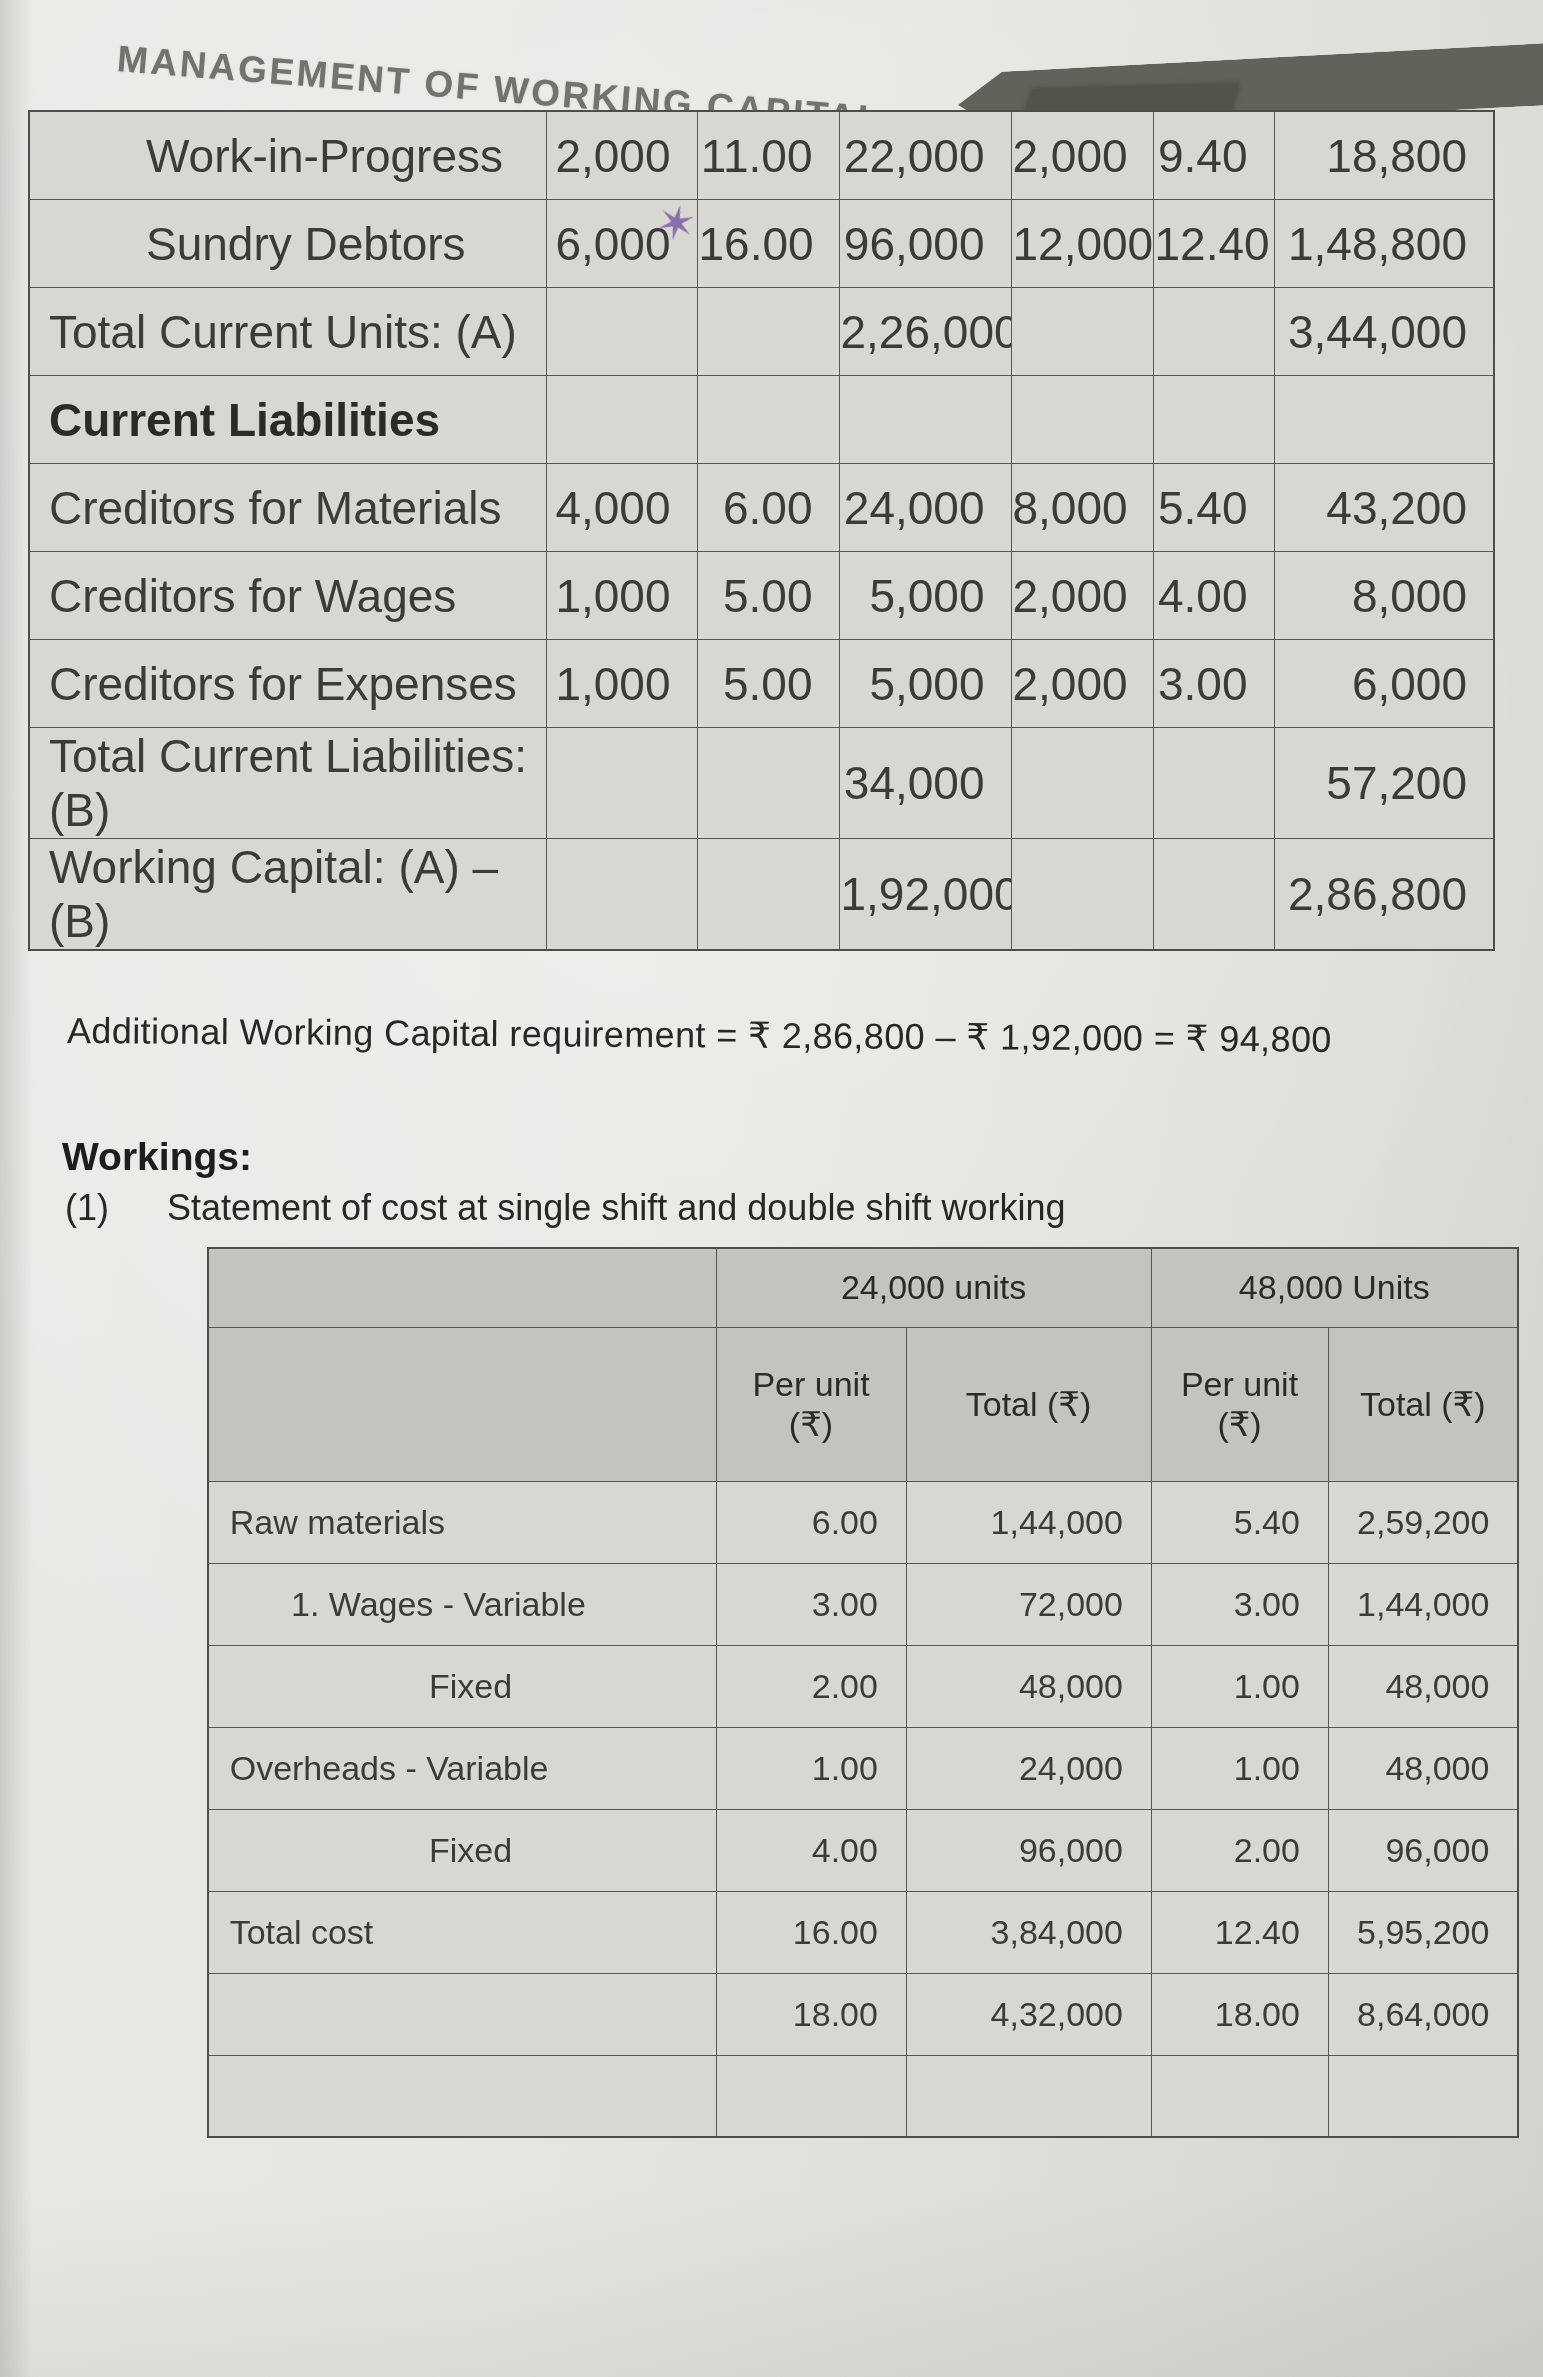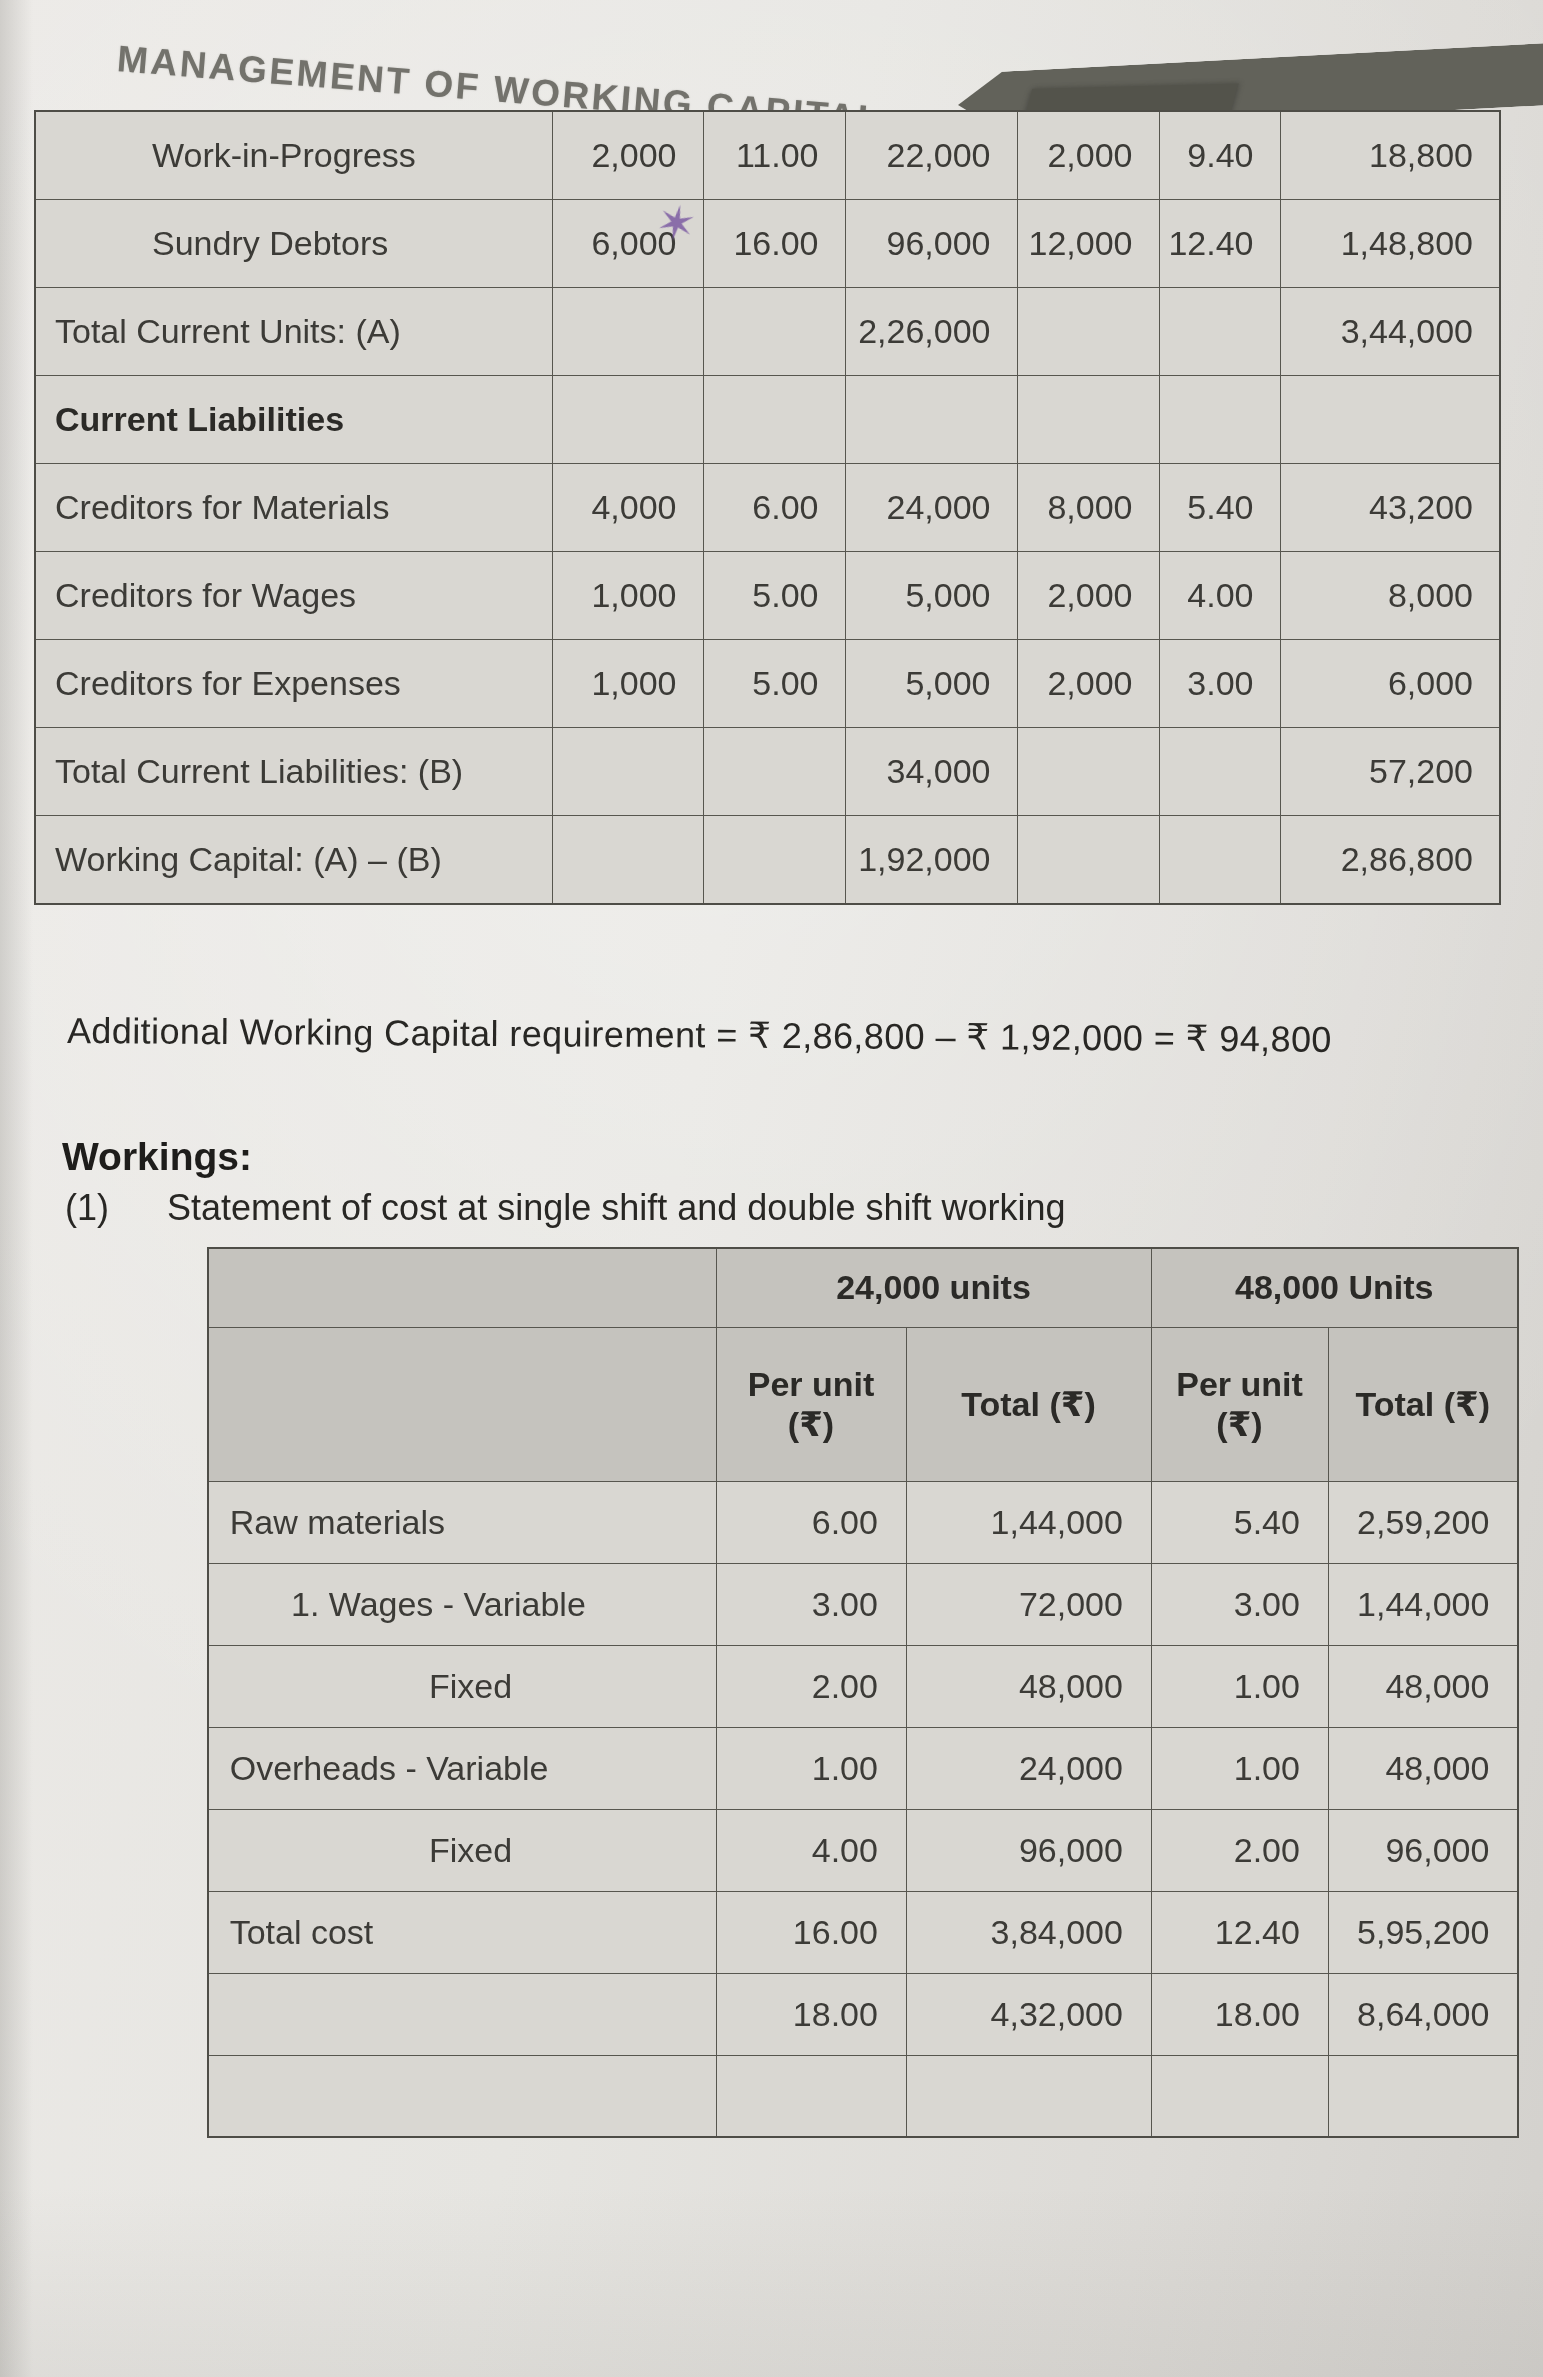--- a/index.html
+++ b/index.html
@@ -46,23 +46,23 @@
   .ribbon-badge span{
     transform:skewX(17deg);
     font-size:40px;font-weight:bold;color:#eceae5;
     text-shadow:0 0 2.6px rgba(255,255,255,0.4);
   }
   
   table{border-collapse:collapse;table-layout:fixed;}
   td,th{border:1.7px solid #57564f;overflow:hidden;}
   
   .wc-table{
-    position:absolute;left:34px;top:110px;width:1464px;
+    position:absolute;left:28px;top:110px;width:1464px;
     border:2.6px solid #4e4d47;
-    font-size:34px;
+    font-size:46px;
   }
   .wc-table td{background:#d9d7d2;height:85px;}
   .wc-table td.lbl{text-align:left;padding-left:19px;}
   .wc-table td.num{text-align:right;padding-right:26px;margin-top:20px;}
   .wc-table tr:nth-child(1) td.lbl,
   .wc-table tr:nth-child(2) td.lbl{padding-left:116px;}
   .bold{font-weight:bold;color:#2b2a27;}
   
   .star-mark{
     position:absolute;left:656px;top:200px;
@@ -85,21 +85,21 @@
     position:absolute;left:65px;top:1187px;width:1421px;
     font-size:36px;color:#282724;display:flex;
   }
   .workings-item .itm-no{width:102px;flex:0 0 auto;}
   
   .cost-table{
     position:absolute;left:207px;top:1247px;width:1309px;
     border:2.6px solid #4e4d47;
     font-size:34px;
   }
-  .cost-table th{background:#c5c3be;font-weight:bold;color:#2b2a27;padding:5.2px 12px;}
+  .cost-table th{background:#c5c3be;font-weight:normal;color:#2b2a27;padding:5.2px 12px;}
   .cost-table thead tr:nth-child(1){height:79px;}
   .cost-table thead tr:nth-child(2){height:154px;}
   .cost-table thead th{vertical-align:middle;text-align:center;}
   .cost-table thead td{background:#c5c3be;}
   .cost-table tbody tr{height:82px;}
   .cost-table tbody td{background:#d9d7d2;}
   .cost-table td.lbl{text-align:left;padding-left:20.7px;}
   .cost-table td.num{text-align:right;padding-right:27.6px;}
   .cost-table td.ind1{padding-left:82px;}
   .cost-table td.ind2{padding-left:220px;}

